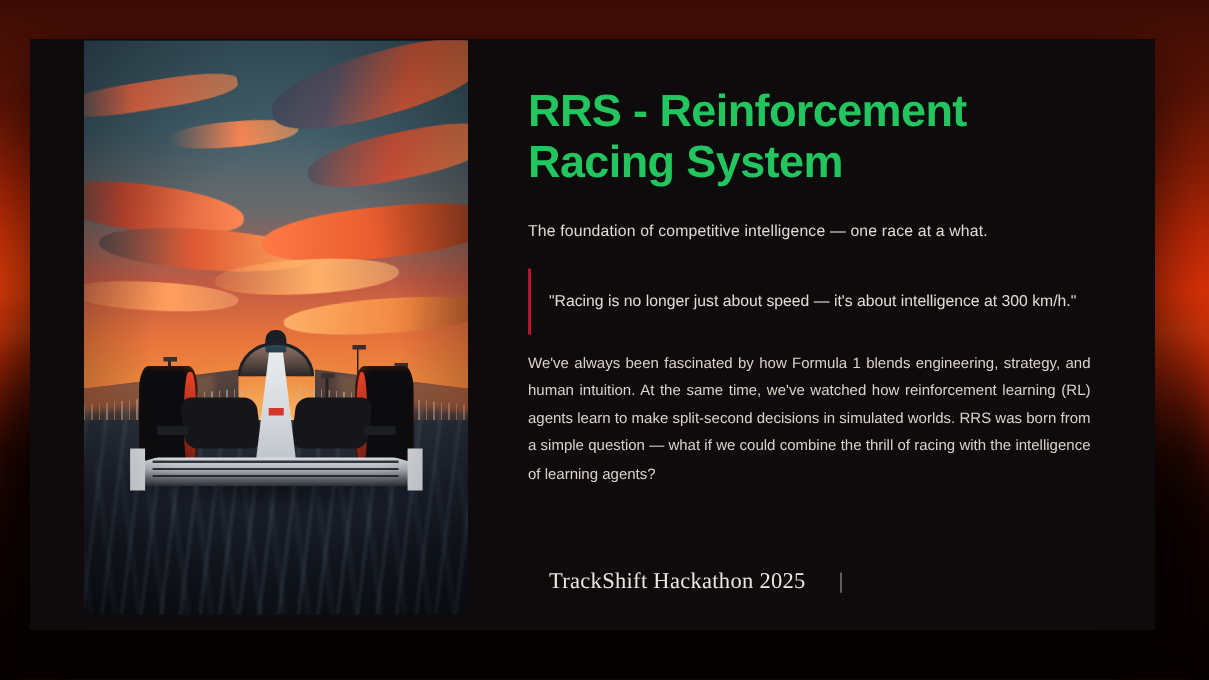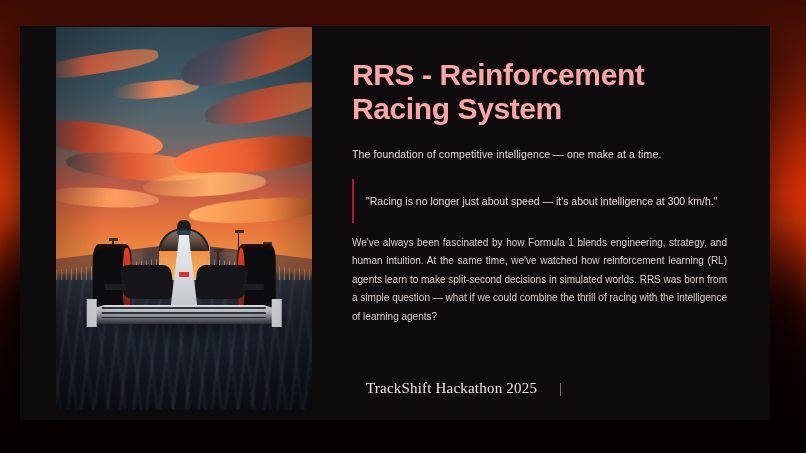--- a/index.html
+++ b/index.html
@@ -233,21 +233,21 @@
   }
 
   
   #content {
     position:absolute;
     left:352px; top:27px; width:394px; height:383px;
     display:flex; flex-direction:column;
   }
   #title {
     font-size:30px; font-weight:bold; line-height:1.12;
-    color:#fca5a5; letter-spacing:-0.4px;
+    color:#22c55e; letter-spacing:-0.4px;
     margin-top:31px;
   }
   #subtitle {
     font-size:10.5px; color:#e3d9d4; margin-top:23px; letter-spacing:.12px;
   }
   #quote-block {
     margin-top:23px; padding-left:14px; position:relative;
   }
   #quote-bar {
     position:absolute; left:0; top:-4px; width:2px; height:44px;
@@ -322,21 +322,21 @@
     <div class="nose"></div>
     <div class="wingF"></div>
     <div class="endplate epL"></div>
     <div class="endplate epR"></div>
   </div>
   <div class="vignette"></div>
 </div>
 
 <div id="content">
   <h1 id="title">RRS - Reinforcement Racing System</h1>
-  <p id="subtitle">The foundation of competitive intelligence — one make at a time.</p>
+  <p id="subtitle">The foundation of competitive intelligence — one race at a what.</p>
 
   <div id="quote-block">
     <span id="quote-bar"></span>
     <p id="quote-text">"Racing is no longer just about speed — it's about intelligence at 300 km/h."</p>
   </div>
 
   <p id="body-text">We've always been fascinated by how Formula 1 blends engineering, strategy, and human intuition. At the same time, we've watched how reinforcement learning (RL) agents learn to make split-second decisions in simulated worlds. RRS was born from a simple question — what if we could combine the thrill of racing with the intelligence of learning agents?</p>
 
   <div id="footer">
     <span id="footer-event">TrackShift Hackathon 2025</span>

